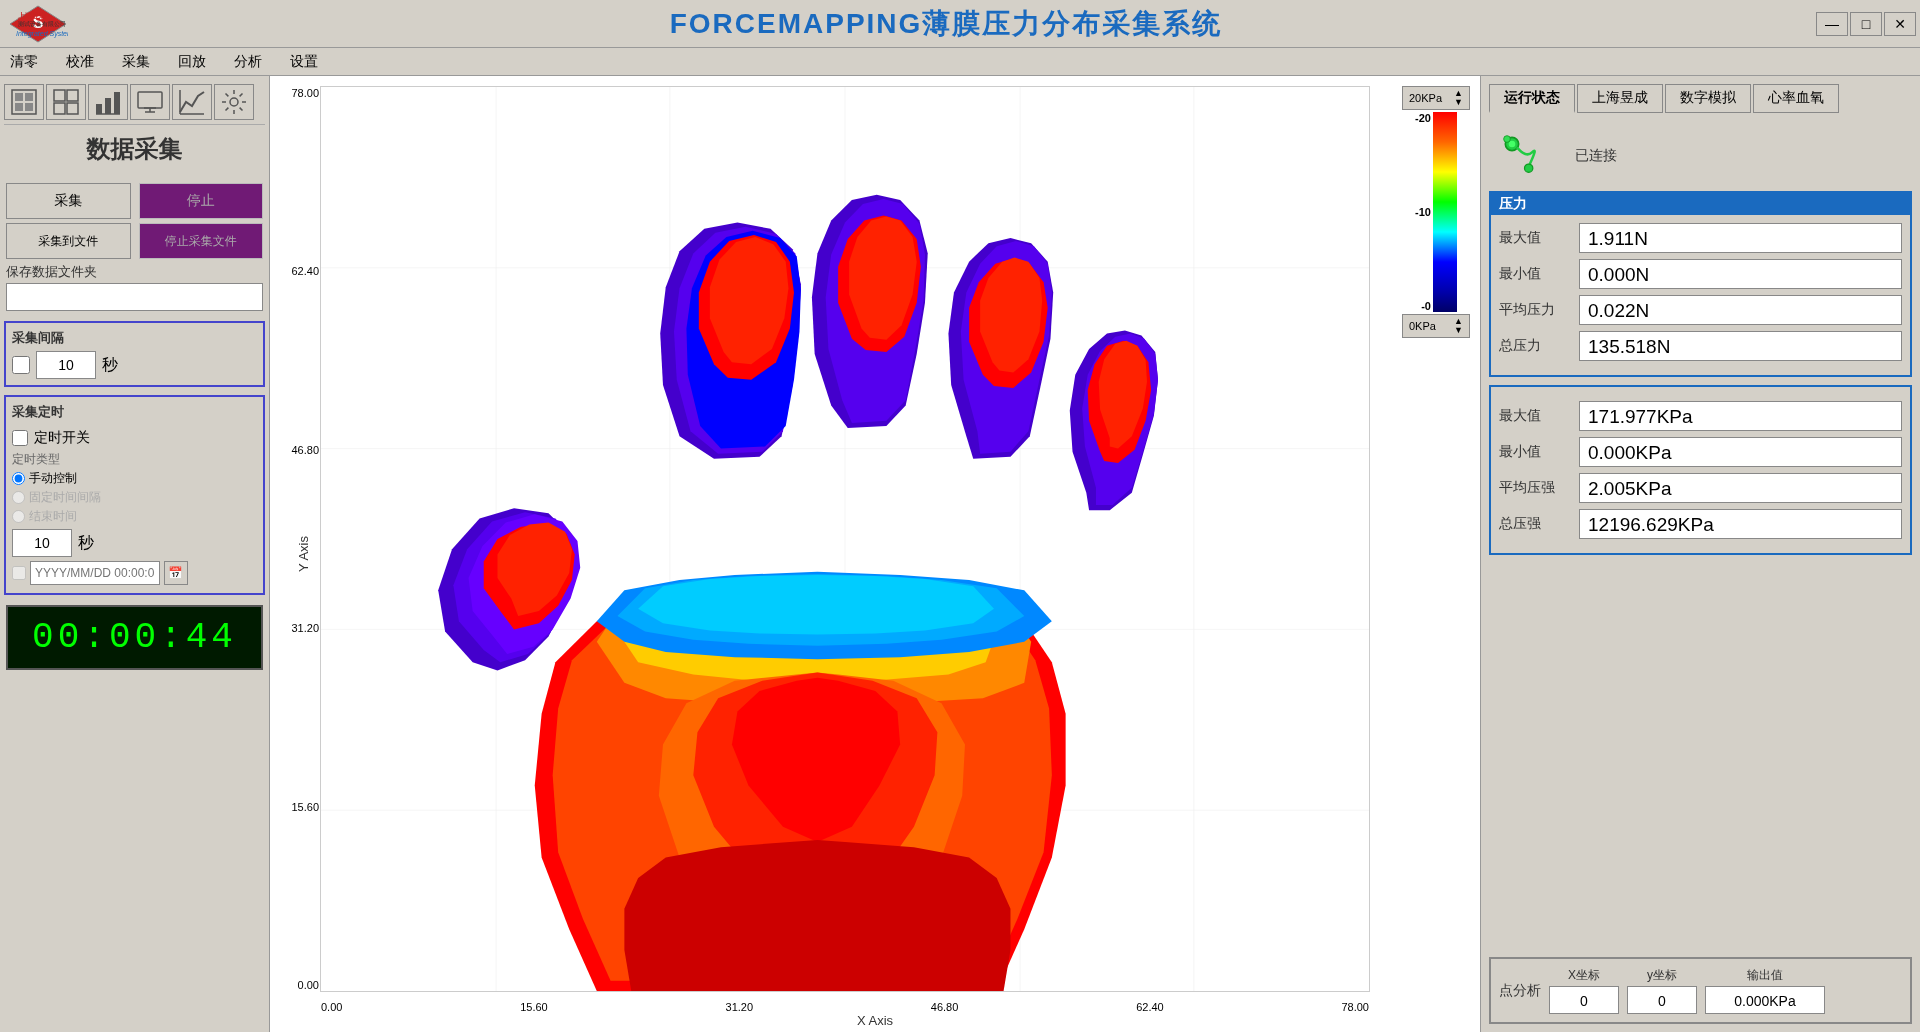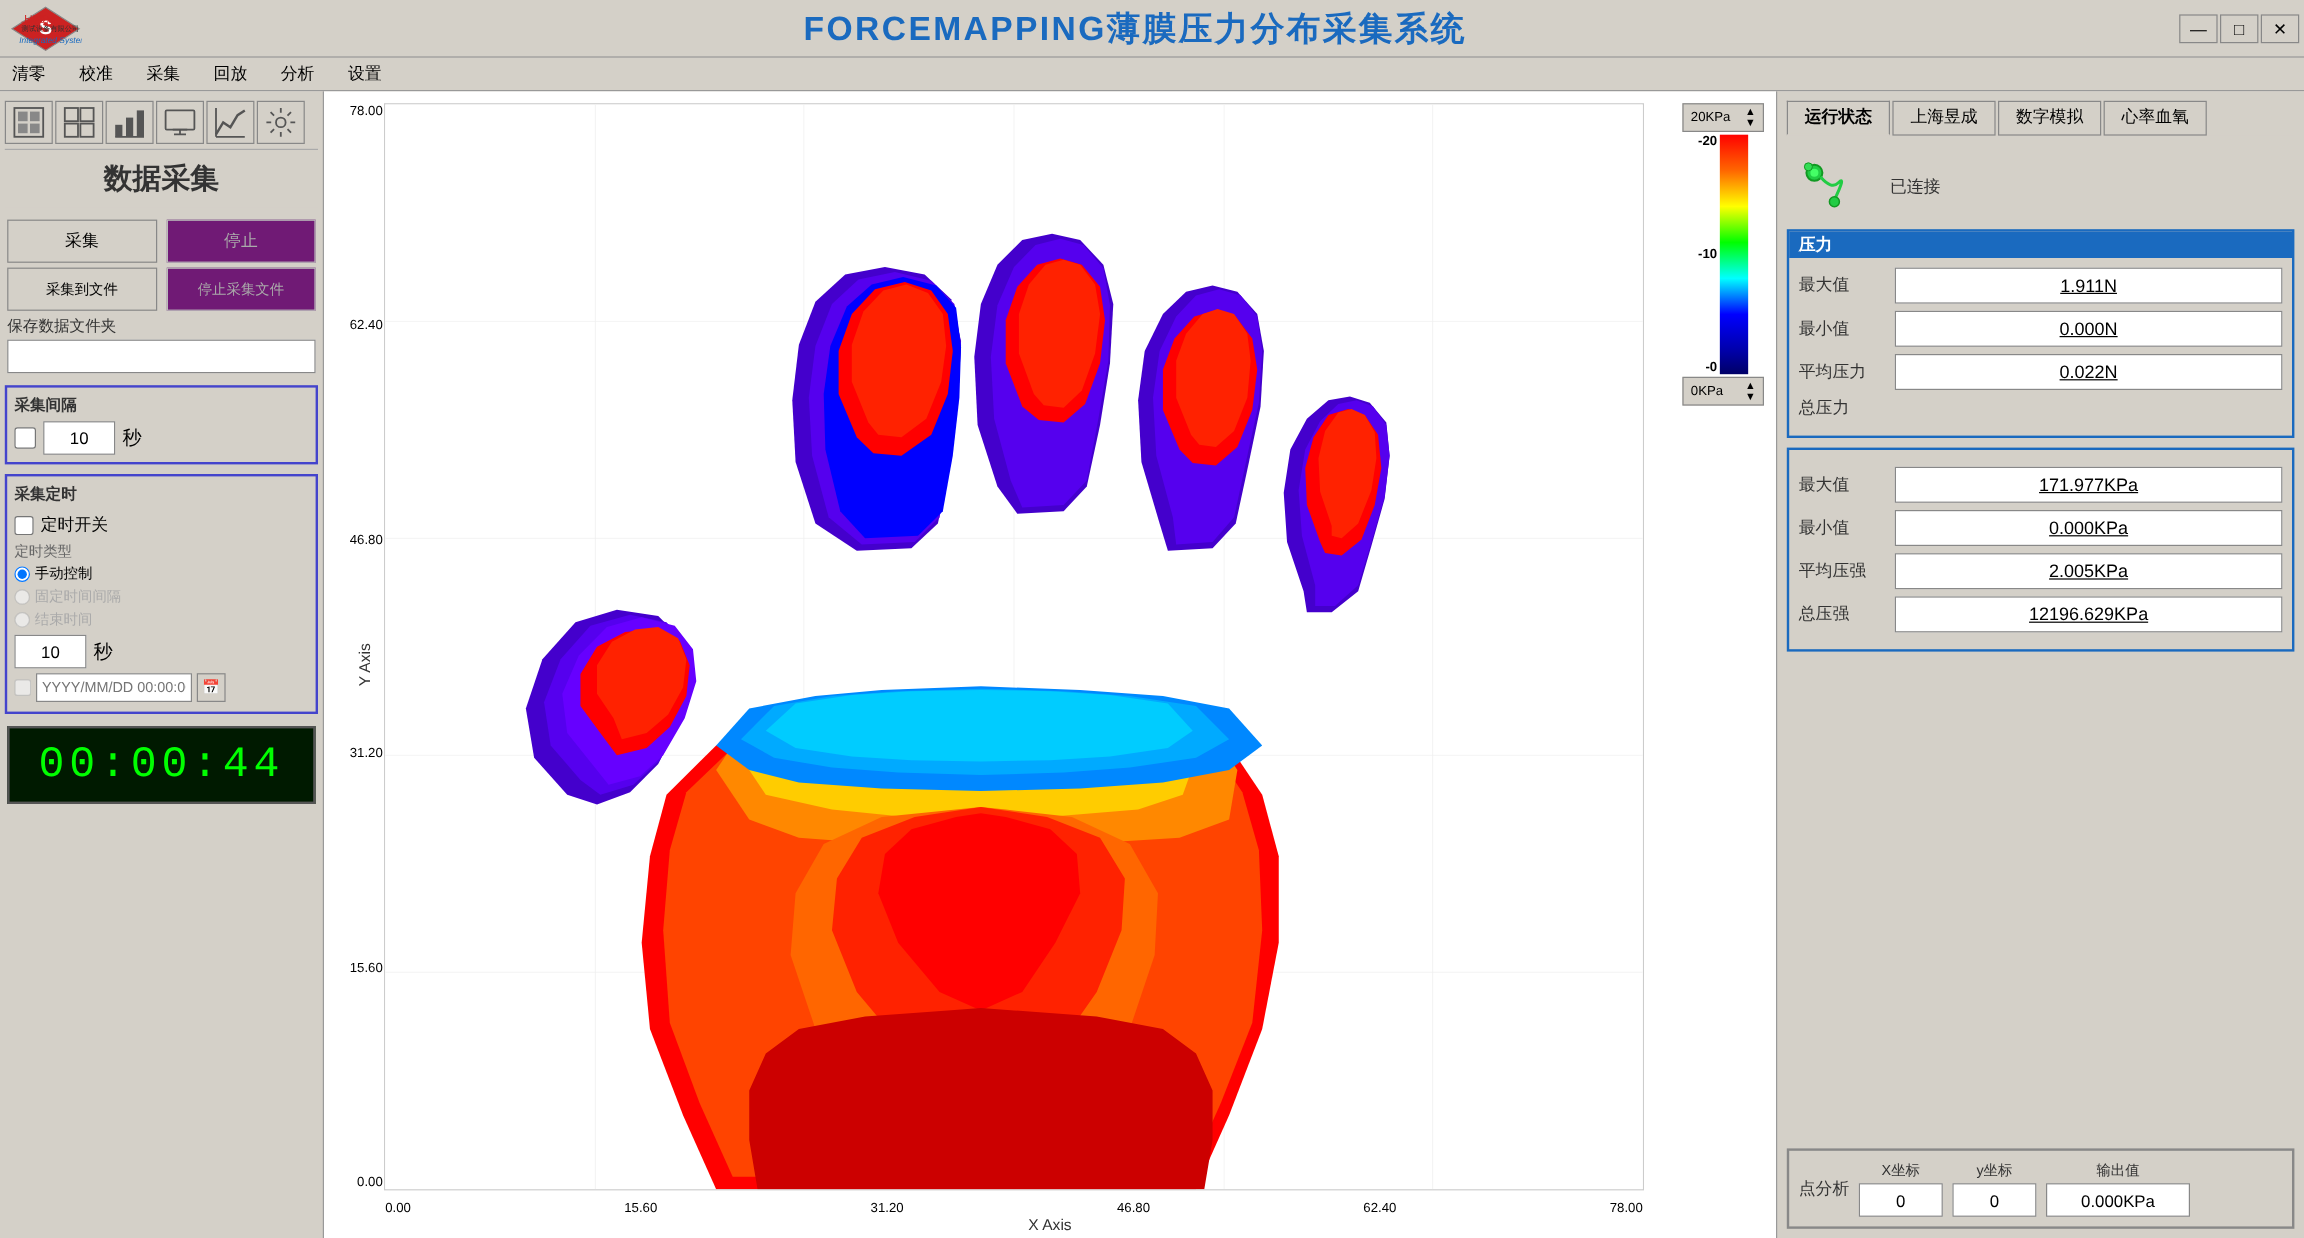--- a/index.html
+++ b/index.html
@@ -72,21 +72,21 @@
     
     #conn-area { display: flex; align-items: center; gap: 28px; padding: 4px 8px; }
     #conn-icon { width: 50px; height: 50px; }
     #conn-label { font-size: 14px; color: #333; text-align: center; margin-top: 4px; }
 
     
     .data-section { border: 2px solid #1a6abf; background: #d4d0c8; padding: 8px; }
     .data-section-title { background: #1a6abf; color: white; font-size: 14px; font-weight: bold; padding: 2px 8px; margin: -8px -8px 8px -8px; }
     .data-row { display: flex; align-items: center; margin: 6px 0; }
     .data-label { font-size: 14px; color: #333; width: 80px; }
-    .data-value { flex: 1; height: 30px; border: 1px solid #888; background: white; text-align: center; font-size: 15px; line-height: 30px; padding: 0 8px; text-decoration: underline; }
+    .data-value { flex: 1; height: 30px; border: 1px solid #888; background: white; text-align: left; font-size: 19px; line-height: 30px; padding: 0 8px; }
 
     
     #point-analysis { border: 2px solid #888; background: #d4d0c8; padding: 8px; }
     #point-analysis-inner { display: flex; align-items: center; gap: 8px; }
     .point-label { font-size: 14px; color: #333; white-space: nowrap; }
     .point-col { display: flex; flex-direction: column; align-items: center; gap: 2px; }
     .point-col-label { font-size: 12px; color: #333; }
     .point-value { width: 70px; height: 28px; border: 1px solid #888; background: white; text-align: center; font-size: 14px; line-height: 28px; }
     .point-output { width: 120px; height: 28px; border: 1px solid #888; background: white; text-align: center; font-size: 14px; line-height: 28px; }
   </style>
@@ -416,20 +416,21 @@
       <div class="data-row">
         <span class="data-label">最小值</span>
         <span class="data-value">0.000N</span>
       </div>
       <div class="data-row">
         <span class="data-label">平均压力</span>
         <span class="data-value">0.022N</span>
       </div>
       <div class="data-row">
         <span class="data-label">总压力</span>
+        <span class="data-value">135.518N</span>
       </div>
     </div>
 
     <div class="data-section">
       <div class="data-row">
         <span class="data-label">最大值</span>
         <span class="data-value">171.977KPa</span>
       </div>
       <div class="data-row">
         <span class="data-label">最小值</span>

